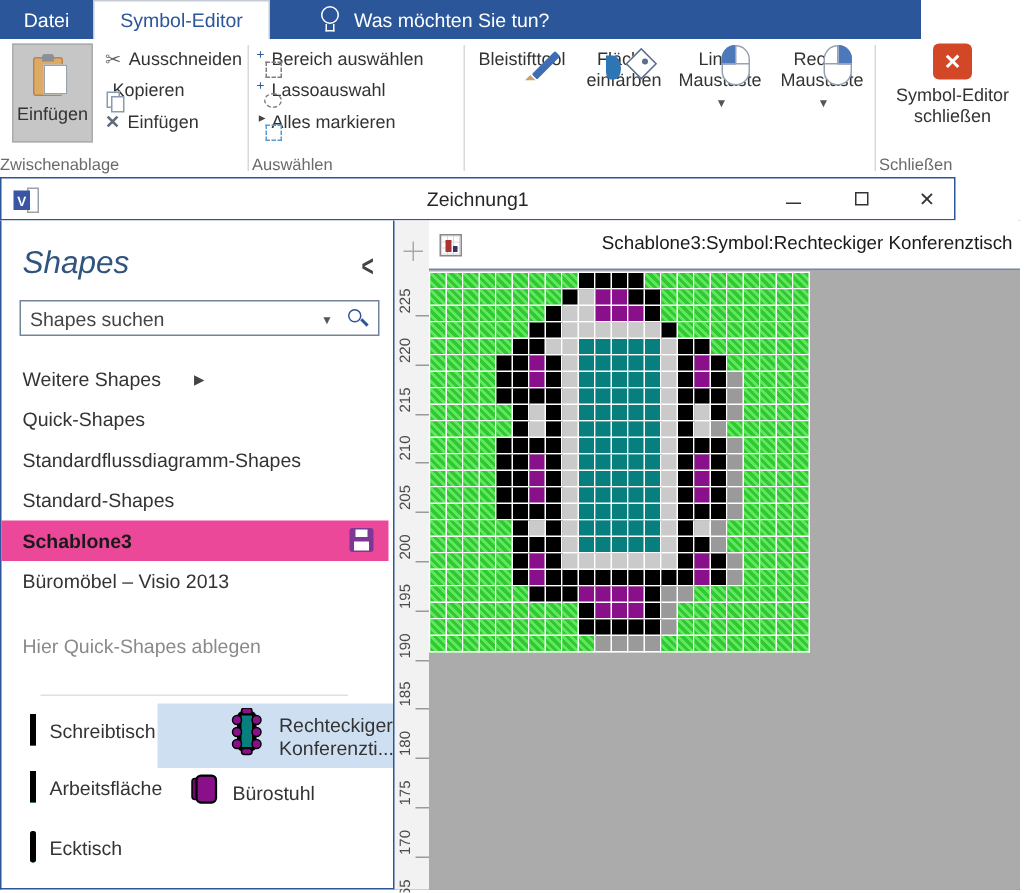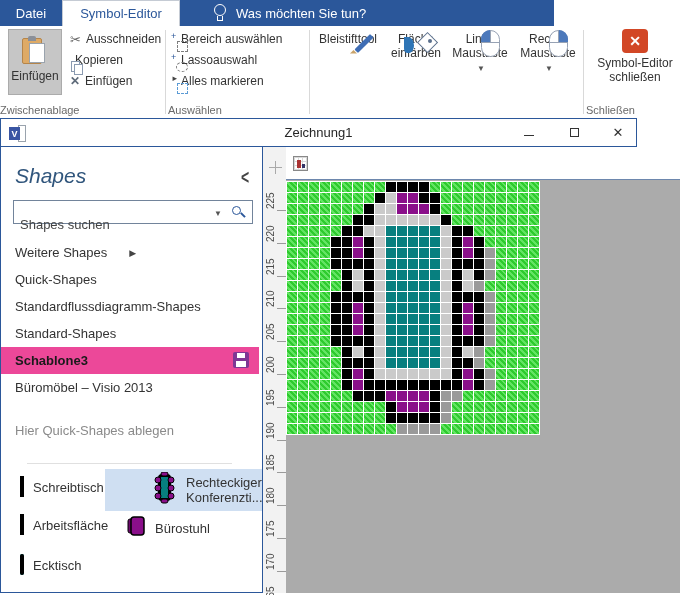--- a/index.html
+++ b/index.html
@@ -5,21 +5,21 @@
   * { box-sizing: border-box; margin: 0; padding: 0; }
   html,body { width:683px; height:595px; }
   body {
     position: relative;
     font-family: "Liberation Sans", sans-serif;
     background: #ffffff;
     overflow: hidden;
     color:#262626;
   }
   
-  .appbar { position:absolute; left:0; top:0; width:554px; height:26px; background:#2b579a; }
+  .appbar { position:absolute; left:0; top:0; width:614px; height:26px; background:#2b579a; }
   .tab-datei { position:absolute; left:0; top:0; width:62px; height:26px; color:#fff; font-size:13px;
     display:flex; align-items:center; justify-content:center; }
   .tab-active { position:absolute; left:62px; top:0; width:118px; height:26px; background:#ffffff;
     color:#2b579a; font-size:13px; display:flex; align-items:center; justify-content:center;
     border:1px solid #c5cbd4; border-bottom:none; }
   .tellme { position:absolute; left:214px; top:0; height:26px; display:flex; align-items:center; gap:9px;
     color:#ffffff; font-size:13px; }
   .bulb { width:13px; height:19px; position:relative; }
   .bulb .globe { position:absolute; left:0; top:0; width:12px; height:12px; border:1.5px solid #fff; border-radius:50%; }
   .bulb .base { position:absolute; left:3px; top:12px; width:6px; height:5px;
@@ -82,21 +82,21 @@
     color:#333; font-size:13px; cursor:pointer; }
   .maxbox { width:9px; height:9px; border:1px solid #333; }
   .minline { width:10px; height:1.5px; background:#333; margin-top:6px; }
   
   .mainarea { position:absolute; left:0; top:147px; width:680px; height:446px; background:#ffffff;
     border-left:1px solid #2b579a; border-right:1px solid #2b579a; border-bottom:1px solid #2b579a; }
   
   .shapes-head { position:absolute; left:14px; top:17px; font-size:21px; color:#30557c;font-style:italic; }
   .collapse { position:absolute; left:240px; top:22px; font-size:14px; color:#444; font-weight:bold; transform:scaleY(1.4); }
   .searchbox { position:absolute; left:12px; top:53px; width:240px; height:24px; border:1px solid #72849b; background:#fff; }
-  .searchbox .ph { position:absolute; left:6px; top:4px; font-size:13px; color:#444;margin-top:12px; }
+  .searchbox .ph { position:absolute; left:6px; top:4px; font-size:13px; color:#444; }
   .searchbox .sdd { position:absolute; right:30px; top:8px; font-size:8px; color:#555; }
   .mag { position:absolute; right:6px; top:4px; width:15px; height:15px; }
   .mag .lens { position:absolute; left:1px; top:1px; width:9px; height:9px; border:1.6px solid #2b579a; border-radius:50%; }
   .mag .handle { position:absolute; left:9px; top:9px; width:6px; height:1.8px; background:#2b579a; transform:rotate(45deg); }
   .stencil-list { position:absolute; left:0; top:92px; width:258px; }
   .stencil-item { position:relative; height:27px; display:flex; align-items:center; padding-left:14px;
     font-size:13px; color:#333; cursor:pointer; }
   .stencil-item.sel { background:#ec4899; font-weight:bold; color:#1a1a1a; }
   .flyout-arrow { margin-left:22px; font-size:9px; color:#444; }
   .floppy { position:absolute; right:10px; top:5px; width:16px; height:16px; background:#7e3794; border-radius:2px; }
@@ -349,20 +349,21 @@
         <div class="rtick" style="top: 423.8px;"></div>
         <div class="rlabel" style="top: 439.6px;">165</div>
       </div>
   </div>
 
   <div class="canvas-title">
     <span class="ct-icon">
         <span class="px1"></span>
         <span class="px2"></span>
       </span>
+    <span class="ct-text">Schablone3:Symbol:Rechteckiger Konferenztisch</span>
   </div>
   <div class="canvas-gray"></div>
   <div class="pxgrid" id="pxgrid">
       <div class="cell c-g"></div>
       <div class="cell c-g"></div>
       <div class="cell c-g"></div>
       <div class="cell c-g"></div>
       <div class="cell c-g"></div>
       <div class="cell c-g"></div>
       <div class="cell c-g"></div>

